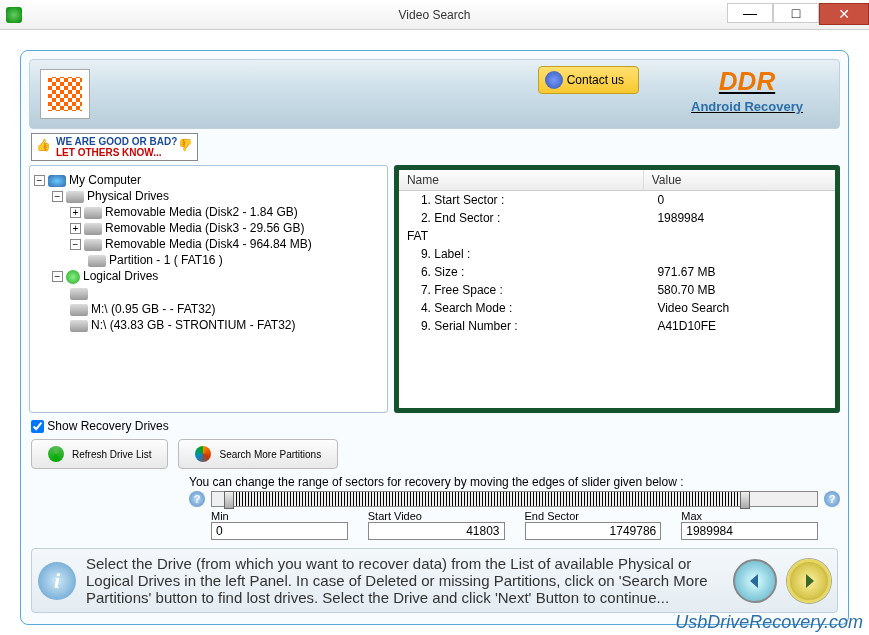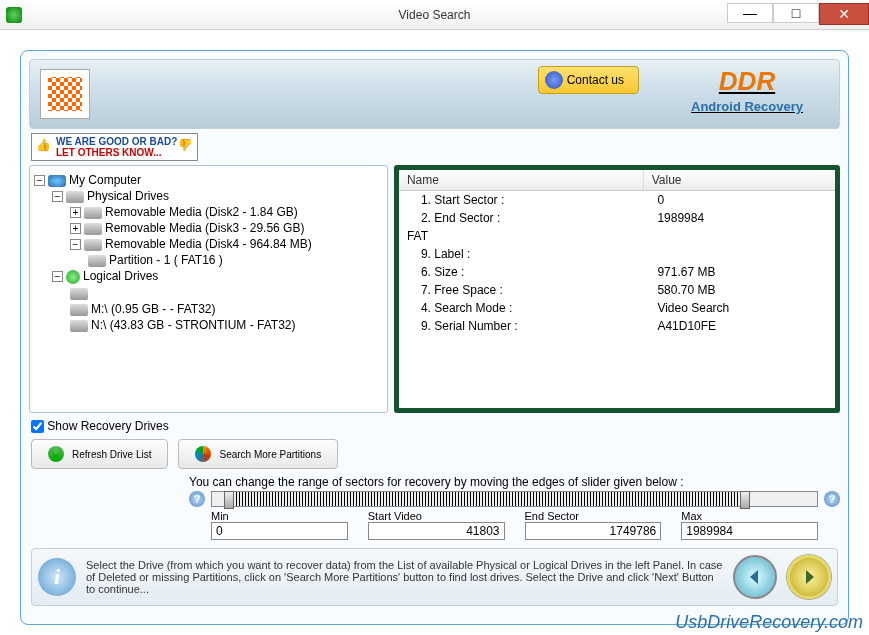--- a/index.html
+++ b/index.html
@@ -68,21 +68,21 @@
 .slider .hand { position:absolute; top:-1px; width:10px; height:18px; background:linear-gradient(#eee,#aaa); border:1px solid #666; }
 .slider .hl { left:2%; } .slider .hr { right:11%; }
 .fields { display:flex; gap:20px; margin-top:3px; margin-left:22px; margin-right:22px;align-items:flex-end; }
 .fgrp { flex:1; }
 .fgrp .fl { font-size:11px; }
 .fgrp input { width:100%; font-size:12px; padding:1px 4px; text-align:right; border:1px solid #888; }
 .fgrp:first-child input, .fgrp:last-child input { text-align:left; }
 
 .footer { display:flex; align-items:center; gap:10px; margin:8px 2px 0; border:1px solid #c0d0dc; background:linear-gradient(#f4f8fb,#e4ecf2); border-radius:4px; padding:6px; }
 .footer .info-ic { width:38px; height:38px; border-radius:50%; background:radial-gradient(#cde8f8,#5a9acc); color:#fff; font:bold 22px Georgia; text-align:center; line-height:38px; font-style:italic; }
-.footer .msg { flex:1; font-size:11px; color:#333; }
+.footer .msg { flex:1; font-size:15px; color:#333; }
 .navbtn { width:44px; height:44px; border-radius:50%; border:2px solid #888; display:flex; align-items:center; justify-content:center; cursor:pointer; }
 .navbtn.back { background:radial-gradient(#dff,#8cd 60%,#6ab); }
 .navbtn.next { background:radial-gradient(#fff0a0,#d8c850 60%,#a89030); border:3px solid #e8d860; box-shadow:0 0 0 1px #aa8; }
 .navbtn svg { width:20px; height:20px; }
 
 .watermark { position:absolute; right:6px; bottom:2px; font:italic 18px Arial; color:#2a6faa; }
 </style>
 </head>
 <body>
 

